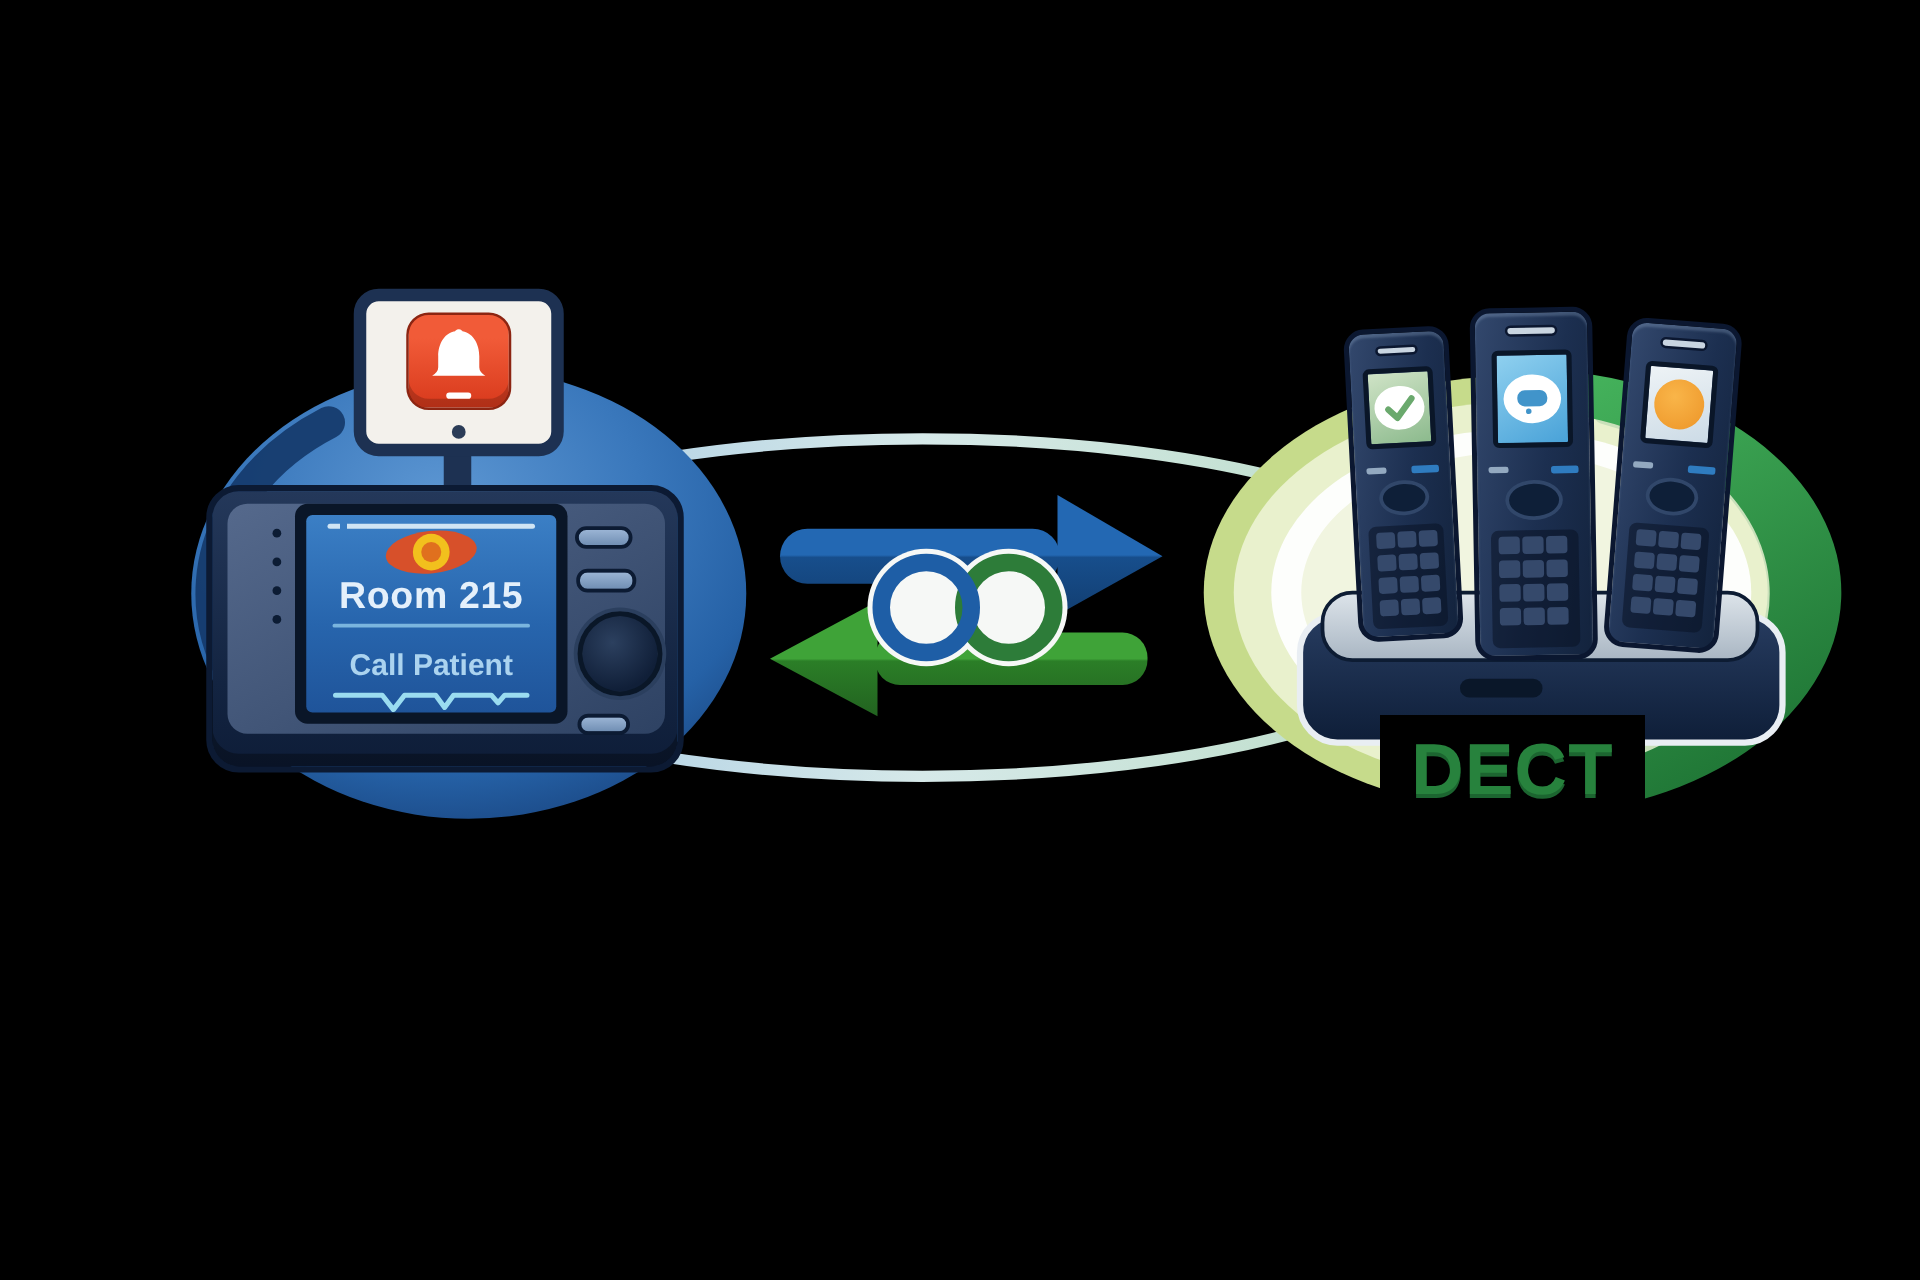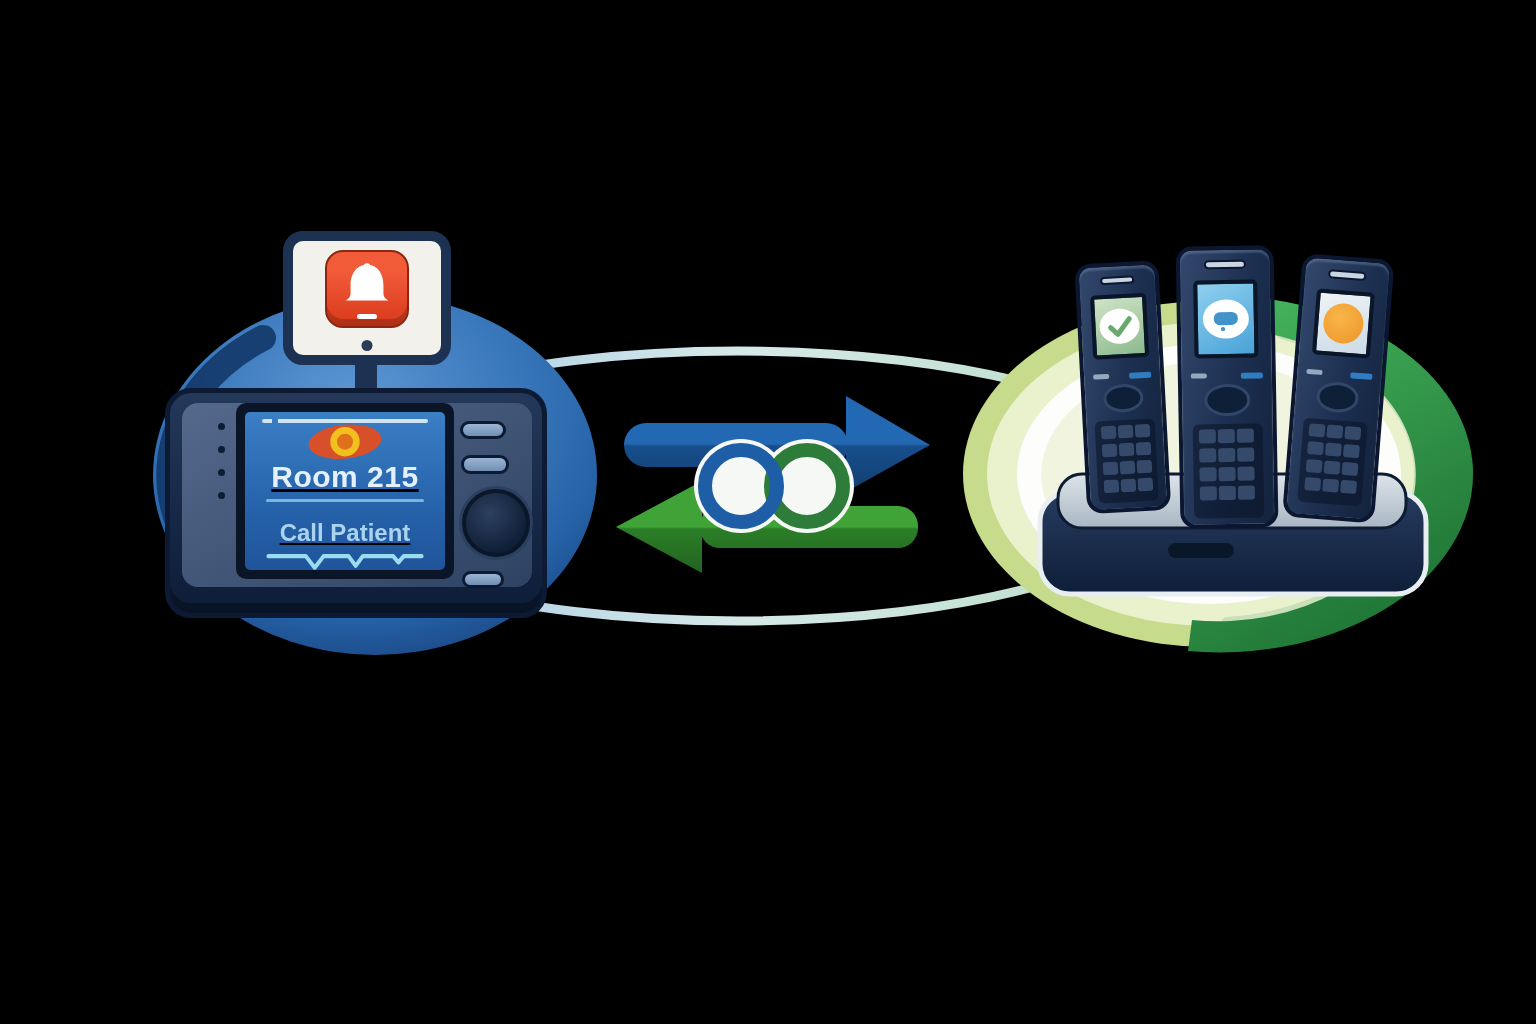--- a/index.html
+++ b/index.html
@@ -23,21 +23,21 @@
   .device{position:absolute;left:165px;top:388px;width:382px;height:230px;border:5px solid #0c1a33;
           border-radius:26px;background:linear-gradient(#24385a,#132441 70%,#0e1d38);
           box-shadow:inset 0 -10px 0 rgba(0,0,0,.32);}
   .panel{position:absolute;left:12px;top:10px;width:350px;height:184px;border-radius:16px;
          background:linear-gradient(150deg,#55698c,#2e4263);}
   .dotcol{position:absolute;left:48px;top:30px;display:flex;flex-direction:column;gap:16px;}
   .dotcol i{width:7px;height:7px;border-radius:50%;background:#0c1c34;}
   .screenframe{position:absolute;left:66px;top:10px;width:218px;height:176px;background:#0a1628;border-radius:10px;}
   .screen{position:absolute;left:9px;top:9px;right:9px;bottom:9px;border-radius:5px;
           background:linear-gradient(#3b7fc5,#2765ad 55%,#1f549a);display:flex;flex-direction:column;
-          align-items:center;padding:0 10px;overflow:hidden;text-decoration:underline;}
+          align-items:center;padding:0 10px;overflow:hidden;}
   .topline{width:92%;height:4px;margin-top:7px;border-radius:2px;
            background:linear-gradient(90deg,#cfe4f4 0 10px,rgba(0,0,0,0) 10px 16px,#cfe4f4 16px 100%);}
   .room{margin-top:0;font-size:30px;line-height:34px;font-weight:bold;color:#e4f0fb;letter-spacing:.5px;}
   .sdivider{width:88%;height:3px;margin-top:5px;background:#7ab5de;border-radius:2px;}
   .call{margin-top:18px;font-size:24px;line-height:26px;font-weight:bold;color:#abd3ef;}
   .sidebtn{position:absolute;background:linear-gradient(#9ab4d4,#718fb4);border:3px solid #0c1b33;border-radius:9px;}
   .sb1{left:290px;top:28px;width:46px;height:18px;} .sb2{left:291px;top:62px;width:48px;height:19px;}
   .sb3{left:292px;top:178px;width:42px;height:17px;}
   .knob{position:absolute;left:292px;top:96px;width:68px;height:68px;border-radius:50%;
         background:radial-gradient(circle at 40% 35%,#2c405f,#101f38 72%);border:4px solid #0a1728;
@@ -259,14 +259,17 @@
     <div class="pnav">
         <span class="l"></span>
         <span class="r"></span>
       </div>
     <div class="pbtn"></div>
     <div class="keypad">
         <div class="keys"></div>
       </div>
   </div>
 
+  <div class="dectbox">
+    <div class="dectlabel">DECT</div>
+  </div>
 
 </div>
 
 </body></html>

